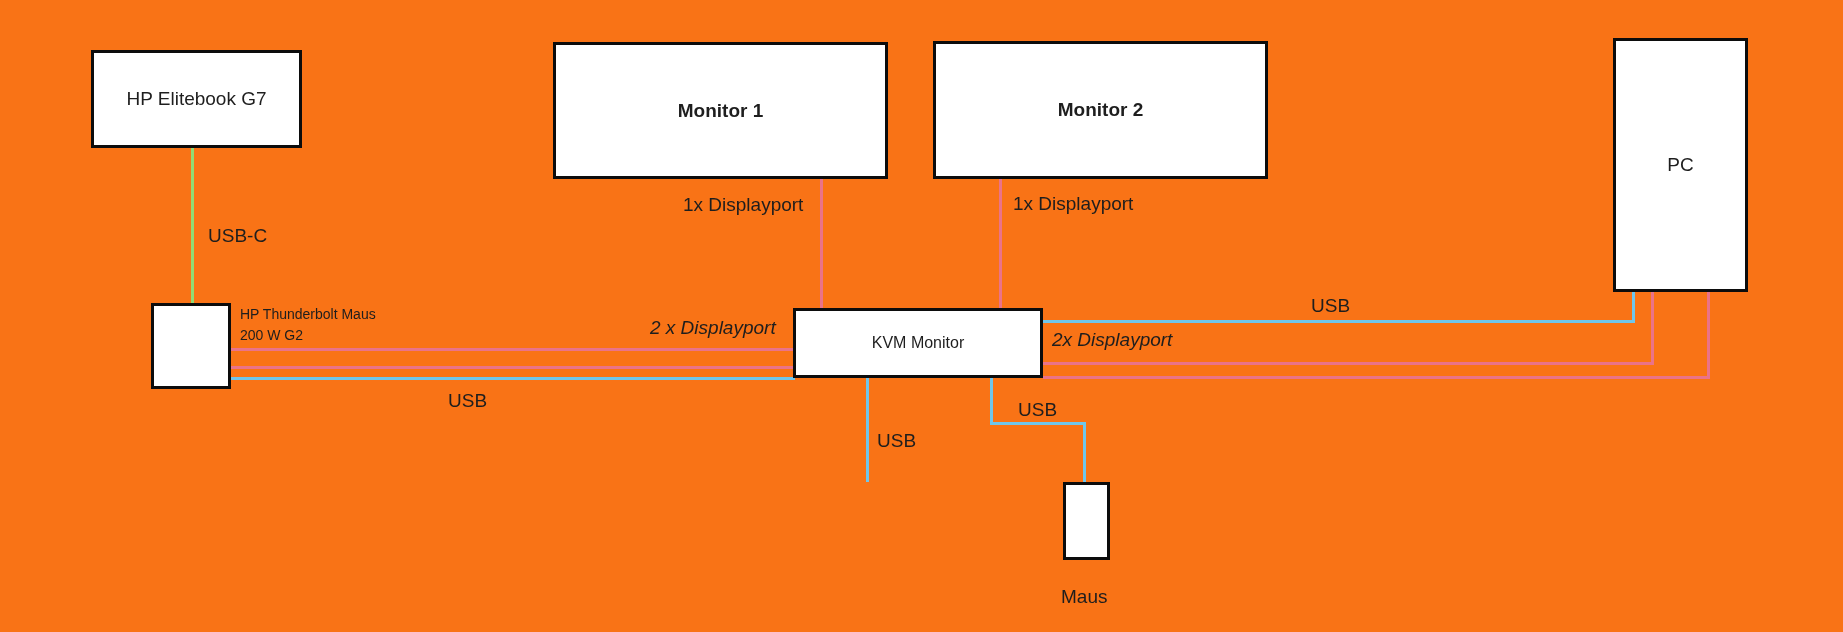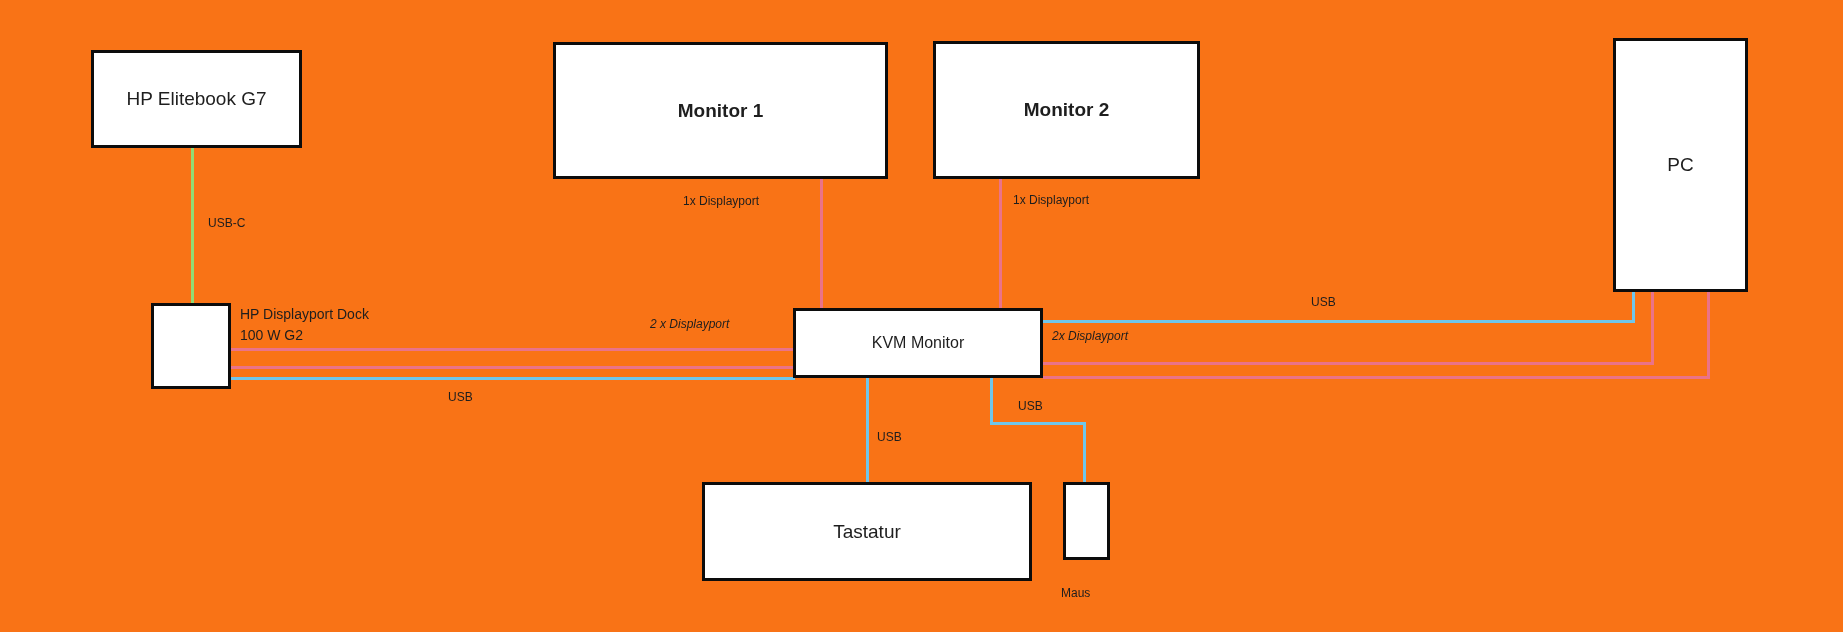--- a/index.html
+++ b/index.html
@@ -27,21 +27,21 @@
     white-space: nowrap;
   }
   .box .node-label.bold { font-weight: bold; }
   .box .node-label.small { font-size: 16px; }
   .seg { position: absolute; z-index: 1; }
   .seg.pink  { background: var(--line-pink,  #ea7389); }
   .seg.blue  { background: var(--line-blue,  #70c6ec); }
   .seg.green { background: var(--line-green, #92dc73); }
   .lbl {
     position: absolute;
-    font-size: 12px;
+    font-size: 19px;
     white-space: nowrap;
     z-index: 3;
     color: var(--text, #1e1e1e);
   }
   .lbl.small { font-size: 14px; line-height: 21px; }
 </style>
 </head>
 <body>
 
 <div class="canvas">
@@ -73,45 +73,42 @@
   <div class="seg blue" style="left:1083px; top:422px; width:3px; height:60px;"></div>
 
   <div class="box" style="left:91px; top:50px; width:211px; height:98px;">
     <span class="node-label">HP Elitebook G7</span>
   </div>
 
   <div class="box" style="left:553px; top:42px; width:335px; height:137px;">
     <span class="node-label bold">Monitor 1</span>
   </div>
 
-  <div class="box" style="left:933px; top:41px; width:267px; height:138px;">
+  <div class="box" style="left:933px; top:41px; width:335px; height:138px;">
     <span class="node-label bold">Monitor 2</span>
   </div>
 
   <div class="box" style="left:1613px; top:38px; width:135px; height:254px;">
     <span class="node-label">PC</span>
   </div>
 
   <div class="box" style="left:151px; top:303px; width:80px; height:86px;"></div>
 
   <div class="box" style="left:793px; top:308px; width:250px; height:70px;">
     <span class="node-label small">KVM Monitor</span>
   </div>
 
-  <div class="box" style="left:702px; top:482px; width:330px; height:99px;">
-    <span class="node-label">Tastatur</span>
-  </div>
 
   <div class="box" style="left:1063px; top:482px; width:47px; height:78px;"></div>
 
-  <div class="lbl" style="left:208px; top:216px;">USB-C</div>
+  <div class="lbl" style="left:208px; top:225px;">USB-C</div>
 
   <div class="lbl small" style="left:240px; top:304px;">
-    <div>HP Displayport Dock</div>
-    <div>100 W G2</div>
+    <div>HP Thunderbolt Maus</div>
+    <div>200 W G2</div>
   </div>
 
   <div class="lbl" style="left:683px; top:194px;">1x Displayport</div>
 
   <div class="lbl" style="left:1013px; top:193px;">1x Displayport</div>
 
   <div class="lbl" style="left:650px; top:317px;font-style:italic;">2 x Displayport</div>
 
   <div class="lbl" style="left:448px; top:390px;">USB</div>
 

